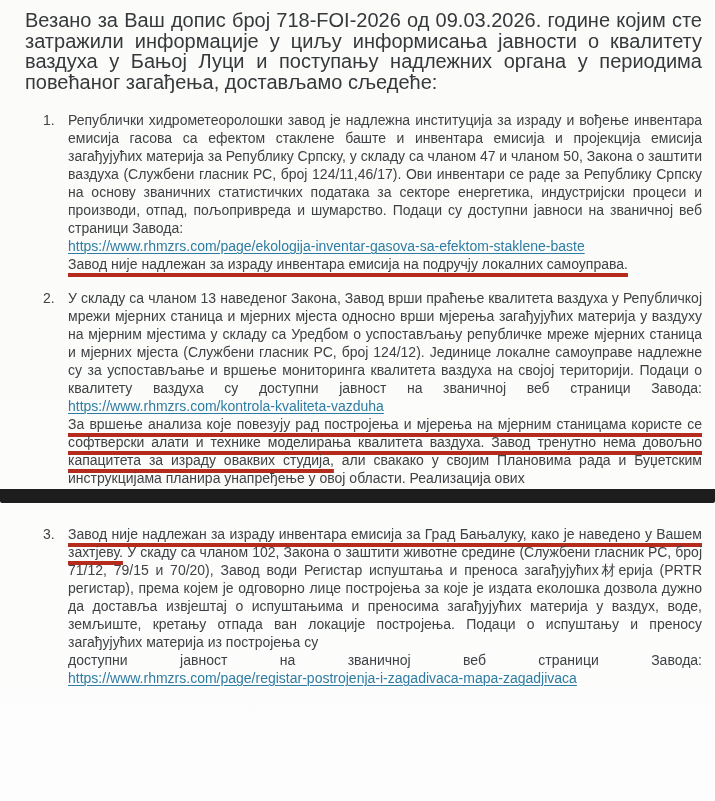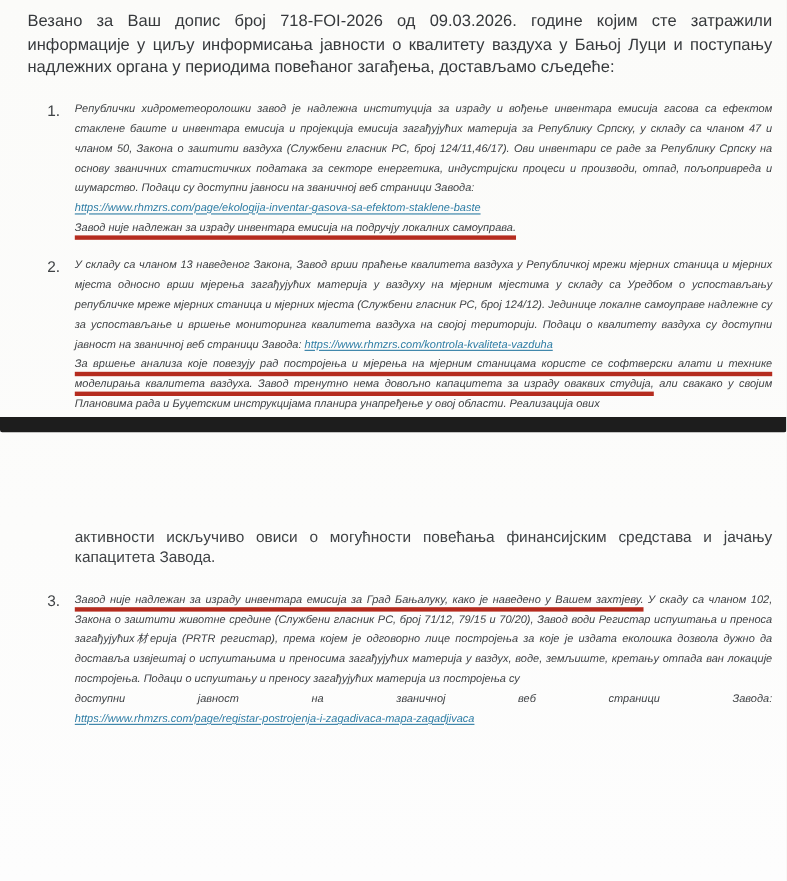--- a/index.html
+++ b/index.html
@@ -10,45 +10,44 @@
     color:#3f4245;
   }
   .page {
     width:715px; height:801px;
     padding:10px 13px 0 25px;
     overflow:hidden;
     position:relative;
     background:linear-gradient(180deg,#fbfbf9 0%,#fcfcfb 60%,#fdfdfd 100%);
   }
   .intro {
-    font-size:15px;
+    font-size:20px;
     line-height:20.5px;
     text-align:justify;
     color:#36393c;
   }
   .item {
     display:flex;
     margin-left:18px;
   }
   .item-1 { margin-top:19px; }
   .item-2 { margin-top:16px; }
   .item-3 { margin-top:22px; }
   .num {
     flex:0 0 25px;
     width:25px;
     font-size:14px;
     line-height:18px;
   }
   .body {
     flex:1;
-    font-size:10px;
+    font-size:14px;
     line-height:18px;
     text-align:justify;
     overflow-wrap:break-word;
-    font-style:italic;
   }
   .link {
     color:#2d7ca4;
     text-decoration:underline;
     text-decoration-color:#2d7ca4;
     text-decoration-thickness:1px;
     text-underline-offset:2px;
     cursor:pointer;
   }
   .redline {
@@ -87,20 +86,19 @@
     <div class="body"><span>Републички хидрометеоролошки завод је надлежна институција за израду и вођење инвентара емисија гасова са ефектом стаклене баште и инвентара емисија и пројекција емисија загађујућих материја за Републику Српску, у складу са чланом 47 и чланом 50, Закона о заштити ваздуха  (Службени гласник РС, број 124/11,46/17). Ови инвентари се раде за Републику Српску на основу званичних статистичких података за секторе енергетика, индустријски процеси и производи, отпад, пољопривреда и шумарство. Подаци су доступни јавноси на званичној веб страници Завода:</span><br><span class="link">https://www.rhmzrs.com/page/ekologija-inventar-gasova-sa-efektom-staklene-baste</span><br><span class="redline">Завод није надлежан за израду инвентара емисија на подручју локалних самоуправа.</span></div>
   </div>
 
   <div class="item item-2">
     <span class="num">2.</span>
     <div class="body"><span>У складу са чланом 13 наведеног Закона, Завод врши праћење квалитета ваздуха у Републичкој мрежи мјерних станица и мјерних мјеста односно врши мјерења загађујућих материја у ваздуху на мјерним мјестима у складу са Уредбом о успостављању републичке мреже мјерних станица и мјерних мјеста (Службени гласник РС, број 124/12). Јединице локалне самоуправе надлежне су за успостављање и вршење мониторинга квалитета ваздуха на својој територији. Подаци о квалитету ваздуха су доступни јавност на званичној веб страници Завода: </span><span class="link">https://www.rhmzrs.com/kontrola-kvaliteta-vazduha</span><br><span class="redline">За вршење анализа које повезују рад постројења и мјерења на мјерним станицама користе се софтверски алати и технике моделирања квалитета ваздуха. Завод тренутно нема довољно капацитета за израду оваквих студија,</span><span> али свакако у својим Плановима рада и Буџетским инструкцијама планира унапређење у овој области. Реализација ових</span></div>
   </div>
 
   <div class="separator"></div>
 
-  <p class="continuation">активности искључиво овиси о могућности повећања финансијским средстава и јачању капацитета Завода.</p>
 
   <div class="item item-3">
     <span class="num">3.</span>
     <div class="body"><span class="redline">Завод није надлежан за израду инвентара емисија за Град Бањалуку, како је наведено у Вашем захтјеву.</span><span> У скаду са чланом 102, Закона о заштити животне средине (Службени гласник РС, број 71/12, 79/15 и 70/20), Завод води Регистар испуштања и преноса загађујућих材ерија (PRTR регистар), према којем је одговорно лице постројења за које је издата еколошка дозвола дужно да доставља извјештај о испуштањима и преносима загађујућих материја у ваздух, воде, земљиште, кретању отпада ван локације постројења. Подаци о испуштању и преносу загађујућих материја из постројења су</span><div class="stretch-line">доступни јавност на званичној веб страници Завода:</div><span class="link">https://www.rhmzrs.com/page/registar-postrojenja-i-zagadivaca-mapa-zagadjivaca</span></div>
   </div>
 
 </div>
 
 </body></html>

